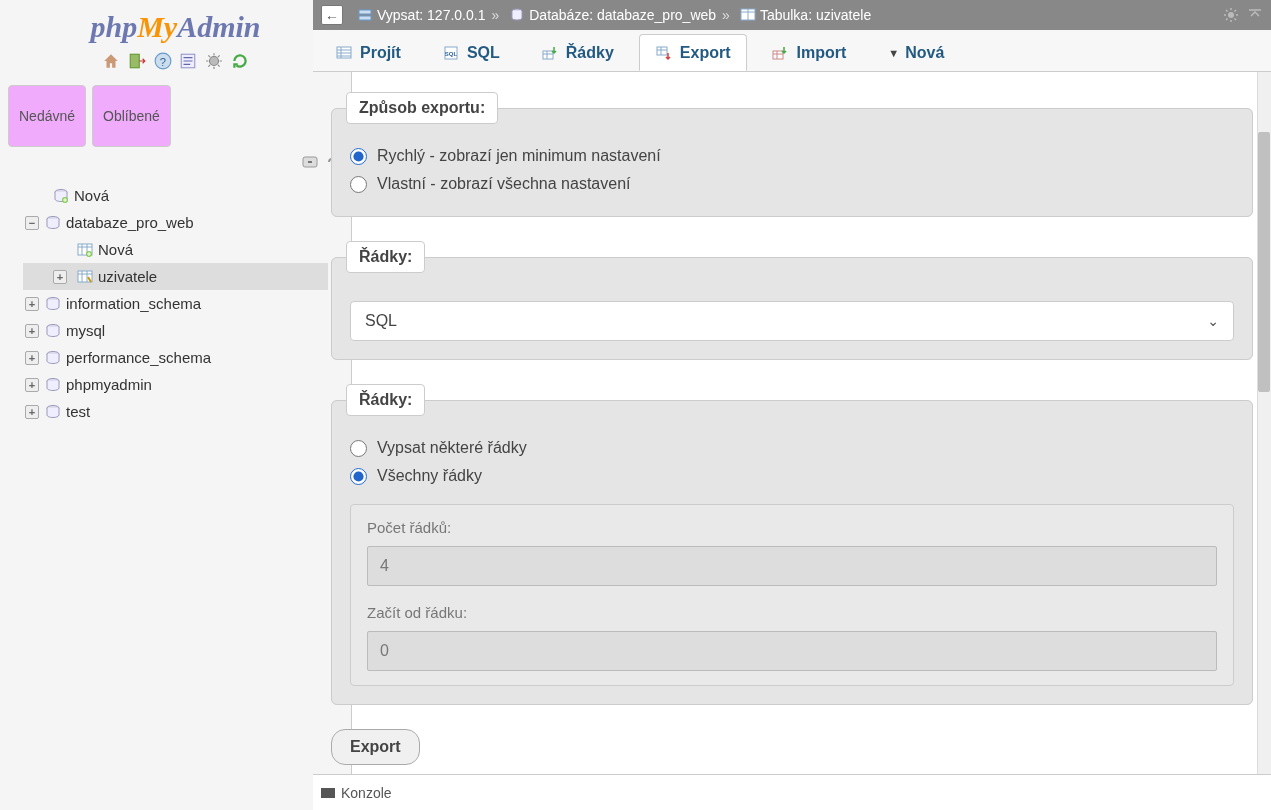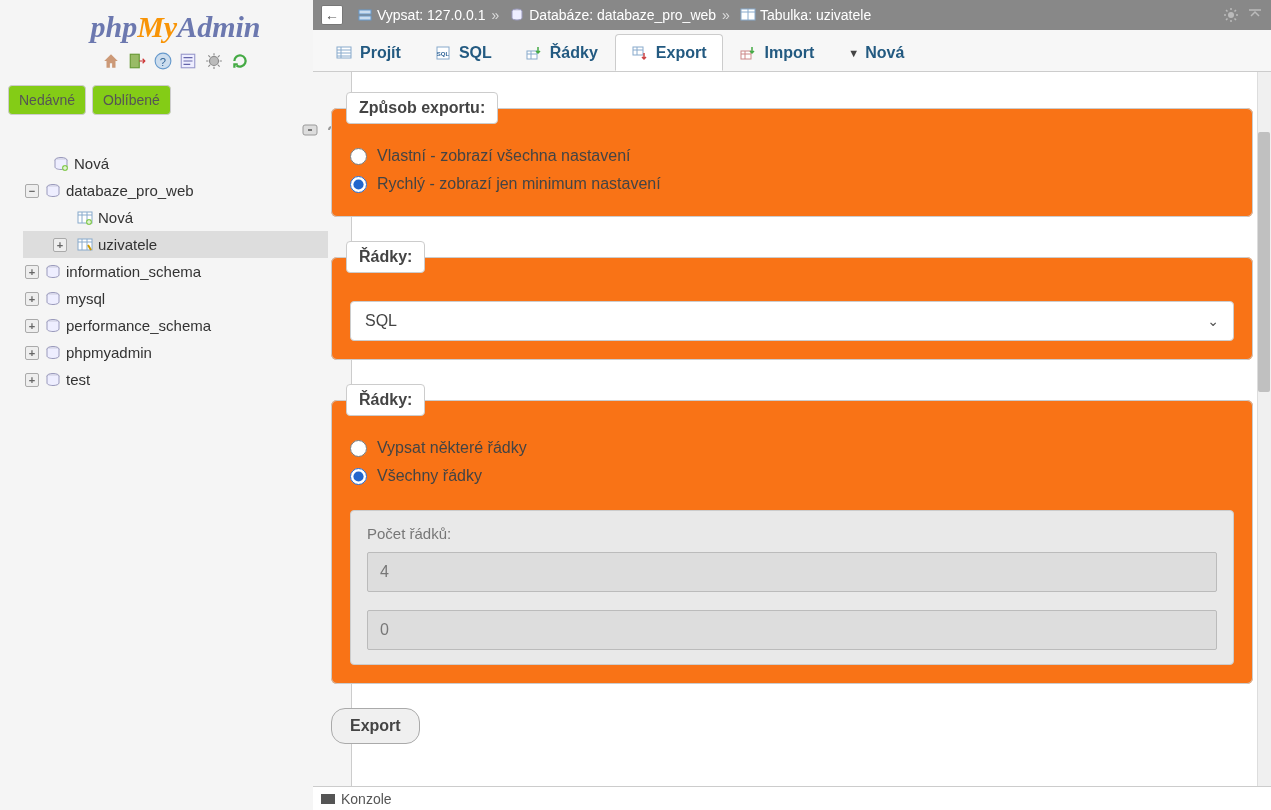--- a/index.html
+++ b/index.html
@@ -7,66 +7,66 @@
 
 
 .sidebar { position: absolute; left: 0; top: 0; width: 352px; height: 100%; background: #f5f5f5; border-right: 1px solid #ccc; }
 .logo { text-align: center; padding: 10px 0 4px; font-family: Georgia, serif; font-size: 30px; font-weight: bold; font-style: italic; }
 .logo .php { color: #6c78af; }
 .logo .my { color: #f89406; }
 .logo .admin { color: #6c78af; }
 .nav-icons { text-align: center; padding: 4px 0 8px; }
 .nav-icons span { display: inline-block; width: 18px; height: 18px; margin: 0 2px; cursor: pointer; }
 .tabs-row { padding: 4px 8px; display: flex; gap: 6px; }
-.tab-btn { background: #84cc16; border: 1px solid #ccc; border-radius: 4px; padding: 6px 10px; font-size: 14px; color: #555; cursor: pointer; }
+.tab-btn { background: #f0abfc; border: 1px solid #ccc; border-radius: 4px; padding: 22px 10px; font-size: 14px; color: #555; cursor: pointer; }
 .collapse-row { text-align: right; padding: 4px 10px 6px; }
 .collapse-row span { display: inline-block; width: 16px; height: 14px; margin-left: 3px; cursor: pointer; }
 
 .tree { padding: 4px 23px; }
 .tree-node { display: flex; align-items: center; padding: 5px 2px; font-size: 15px; color: #333; cursor: pointer; }
 .tree-node.indent1 { padding-left: 30px; }
 .tree-node.indent2 { padding-left: 54px; }
 .tree-node.selected { background: #ddd; }
 .expand-box { width: 14px; height: 14px; border: 1px solid #aaa; background: #eee; display: inline-flex; align-items: center; justify-content: center; font-size: 11px; font-weight: bold; color: #666; margin-right: 6px; border-radius: 2px; flex-shrink: 0; }
 .tree-icon { width: 16px; height: 16px; margin-right: 5px; flex-shrink: 0; }
 
 
 .breadcrumb { position: absolute; left: 313px; top: 0; right: 0; height: 30px; background: #888; color: #fff; display: flex; align-items: center; padding: 0 8px; font-size: 14px; }
 .breadcrumb .back-btn { background: #fff; border: 1px solid #777; width: 22px; height: 20px; display: flex; align-items: center; justify-content: center; margin-right: 10px; color: #555; cursor: pointer; border-radius: 2px; }
 .breadcrumb .bc-icon { width: 16px; height: 16px; margin: 0 4px; }
 .breadcrumb .bc-sep { margin: 0 6px; color: #ddd; }
 .breadcrumb .bc-link { color: #fff; cursor: pointer; }
 .breadcrumb .bc-tools { margin-left: auto; display: flex; gap: 8px; }
 
 
-.tabstrip { position: absolute; left: 313px; top: 30px; right: 0; height: 42px; background: #f7f7f7; border-bottom: 1px solid #ccc; display: flex; align-items: stretch; padding-left: 6px; }
+.tabstrip { position: absolute; left: 313px; top: 30px; right: 0; height: 42px; background: #f7f7f7; border-bottom: 1px solid #ccc; display: flex; align-items: stretch; padding-left: 6px; gap: 8px; }
 .maintab { display: flex; align-items: center; padding: 0 16px; font-size: 16px; font-weight: bold; color: #235a81; cursor: pointer; border: 1px solid transparent; margin-top: 4px; }
 .maintab.active { background: #fff; border: 1px solid #ccc; border-bottom-color: #fff; border-radius: 4px 4px 0 0; }
 .maintab .tab-icon { width: 16px; height: 16px; margin-right: 8px; }
 .maintab .caret { margin-right: 6px; font-size: 11px; color: #444; }
 
 
 .main { position: absolute; left: 313px; top: 72px; right: 0; bottom: 0; overflow: auto; padding: 20px 18px 60px; }
-fieldset { border: 1px solid #ccc; border-radius: 6px; background: #f97316; padding: 18px 18px 18px; margin-bottom: 24px; position: relative; }
+fieldset { border: 1px solid #ccc; border-radius: 6px; background: #e5e5e5; padding: 18px 18px 18px; margin-bottom: 24px; position: relative; }
 legend { background: #fff; border: 1px solid #ccc; border-radius: 4px; padding: 6px 12px; font-size: 16px; font-weight: bold; color: #444; margin-left: -4px; }
 .radio-row { display: flex; align-items: center; padding: 5px 0; font-size: 16px; color: #444; }
 .radio-row input[type=radio] { width: 17px; height: 17px; margin-right: 10px; accent-color: #2266cc; }
 
 .format-select { width: 100%; background: #fff; border: 1px solid #ccc; border-radius: 4px; padding: 10px 14px; font-size: 16px; color: #444; display: flex; justify-content: space-between; align-items: center; cursor: pointer; margin-top: 10px; }
 .chev { font-size: 14px; color: #555; }
 
-.rows-inner { background: #e9e9e9; border: 1px solid #ccc; border-radius: 4px; padding: 14px 16px; margin-top: 20px; }
+.rows-inner { background: #e9e9e9; border: 1px solid #ccc; border-radius: 4px; padding: 14px 16px; margin-top: 14px; }
 .field-label { font-size: 15px; color: #777; margin-bottom: 10px; display: block; }
 .field-input { width: 100%; background: #ddd; border: 1px solid #bbb; border-radius: 2px; padding: 10px 12px; font-size: 16px; color: #777; margin-bottom: 18px; }
 .field-input:last-child { margin-bottom: 0; }
 
 .export-btn { background: #f0f0f0; border: 1px solid #aaa; border-radius: 14px; padding: 8px 18px; font-size: 16px; font-weight: bold; color: #444; cursor: pointer; }
 
 
-.konzole { position: absolute; left: 313px; bottom: 0; right: 0; height: 24px; background: #fff; border-top: 1px solid #ccc; display: flex; align-items: center; padding: 0 8px; font-size: 14px; color: #555; }
+.konzole { position: absolute; left: 313px; bottom: 0; right: 0; height: 36px; background: #fff; border-top: 1px solid #ccc; display: flex; align-items: center; padding: 0 8px; font-size: 14px; color: #555; }
 .konzole .k-icon { width: 14px; height: 10px; background: #555; margin-right: 6px; }
 
 .scrollbar-spacer { position: absolute; right: 0; top: 72px; bottom: 24px; width: 14px; background: #f0f0f0; border-left: 1px solid #ddd; }
 .scrollbar-thumb { position: absolute; right: 1px; width: 12px; background: #c0c0c0; border-radius: 2px; }
 </style>
 </head>
 <body>
 
 <div class="sidebar">
   <div class="logo">
@@ -263,26 +263,26 @@
       <span class="caret">▼</span>
       <span>Nová</span>
     </div>
 </div>
 
 <div class="main">
 
   <fieldset>
     <legend>Způsob exportu:</legend>
     <label class="radio-row">
+      <input type="radio" name="method" checked="" style="">
+      <span>Rychlý - zobrazí jen minimum nastavení</span>
+    </label>
+    <label class="radio-row">
       <input type="radio" name="method" style="">
       <span>Vlastní - zobrazí všechna nastavení</span>
-    </label>
-    <label class="radio-row">
-      <input type="radio" name="method" checked="" style="">
-      <span>Rychlý - zobrazí jen minimum nastavení</span>
     </label>
   </fieldset>
 
   <fieldset>
     <legend>Řádky:</legend>
     <div class="format-select">
       <span>SQL</span>
       <span class="chev">⌄</span>
     </div>
   </fieldset>
@@ -293,20 +293,21 @@
       <input type="radio" name="rows" style="">
       <span>Vypsat některé řádky</span>
     </label>
     <label class="radio-row">
       <input type="radio" name="rows" checked="" style="">
       <span>Všechny řádky</span>
     </label>
     <div class="rows-inner">
       <label class="field-label">Počet řádků:</label>
       <input class="field-input" disabled="" value="4" style="">
+      <label class="field-label">Začít od řádku:</label>
       <input class="field-input" disabled="" value="0" style="">
     </div>
   </fieldset>
 
   <button class="export-btn">Export</button>
 </div>
 
 <div class="scrollbar-spacer">
   <div class="scrollbar-thumb" style="top:60px;height:260px"></div>
 </div>

